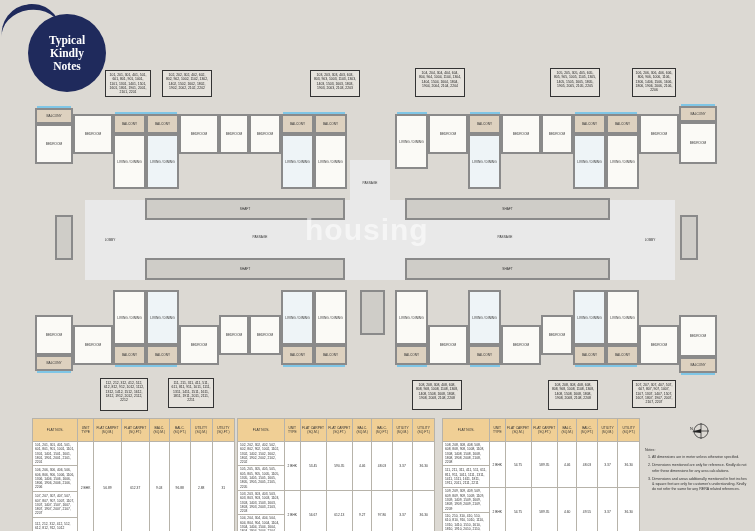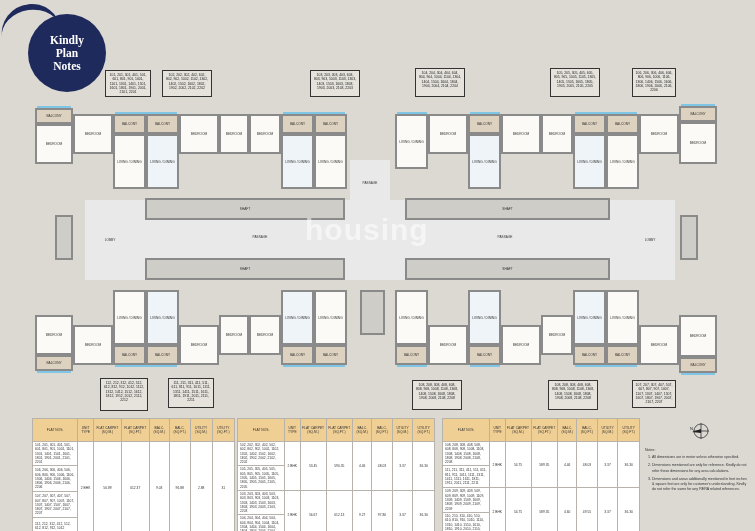--- a/index.html
+++ b/index.html
@@ -23,22 +23,22 @@
   .notes ol{margin:2px 0 0 0;padding-left:7px;}
   .notes li{margin-bottom:3px;}
   .compass{position:absolute;left:690px;top:420px;width:22px;height:22px;}
   .watermark{position:absolute;left:305px;top:213px;font-size:30px;color:rgba(255,255,255,0.55);font-weight:bold;letter-spacing:1px;}
 </style>
 </head>
 <body>
 
 <div class="title-tail"></div>
 <div class="title-blob">
+  <span>Typical</span>
   <span>Kindly</span>
-  <span>Plan</span>
   <span>Notes</span>
 </div>
 
 <div class="unit-label" style="left:105px;top:70px;width:46px;height:27px;">101, 201, 301, 401, 501, 601, 801, 901, 1001, 1101, 1301, 1401, 1501, 1601, 1801, 1901, 2001, 2101, 2201</div>
 <div class="unit-label" style="left:162px;top:70px;width:50px;height:27px;">102, 202, 302, 402, 602, 802, 902, 1002, 1102, 1302, 1402, 1502, 1602, 1802, 1902, 2002, 2102, 2202</div>
 <div class="unit-label" style="left:310px;top:70px;width:50px;height:27px;">103, 203, 303, 403, 603, 803, 903, 1003, 1103, 1303, 1403, 1503, 1603, 1803, 1903, 2003, 2103, 2203</div>
 <div class="unit-label" style="left:415px;top:68px;width:50px;height:29px;">104, 204, 304, 404, 604, 804, 904, 1004, 1104, 1304, 1404, 1504, 1604, 1804, 1904, 2004, 2104, 2204</div>
 <div class="unit-label" style="left:550px;top:68px;width:50px;height:29px;">105, 205, 305, 405, 605, 805, 905, 1005, 1105, 1305, 1405, 1505, 1605, 1805, 1905, 2005, 2105, 2205</div>
 <div class="unit-label" style="left:632px;top:68px;width:44px;height:29px;">106, 206, 306, 406, 606, 806, 906, 1006, 1106, 1306, 1406, 1506, 1606, 1806, 1906, 2006, 2106, 2206</div>
 

